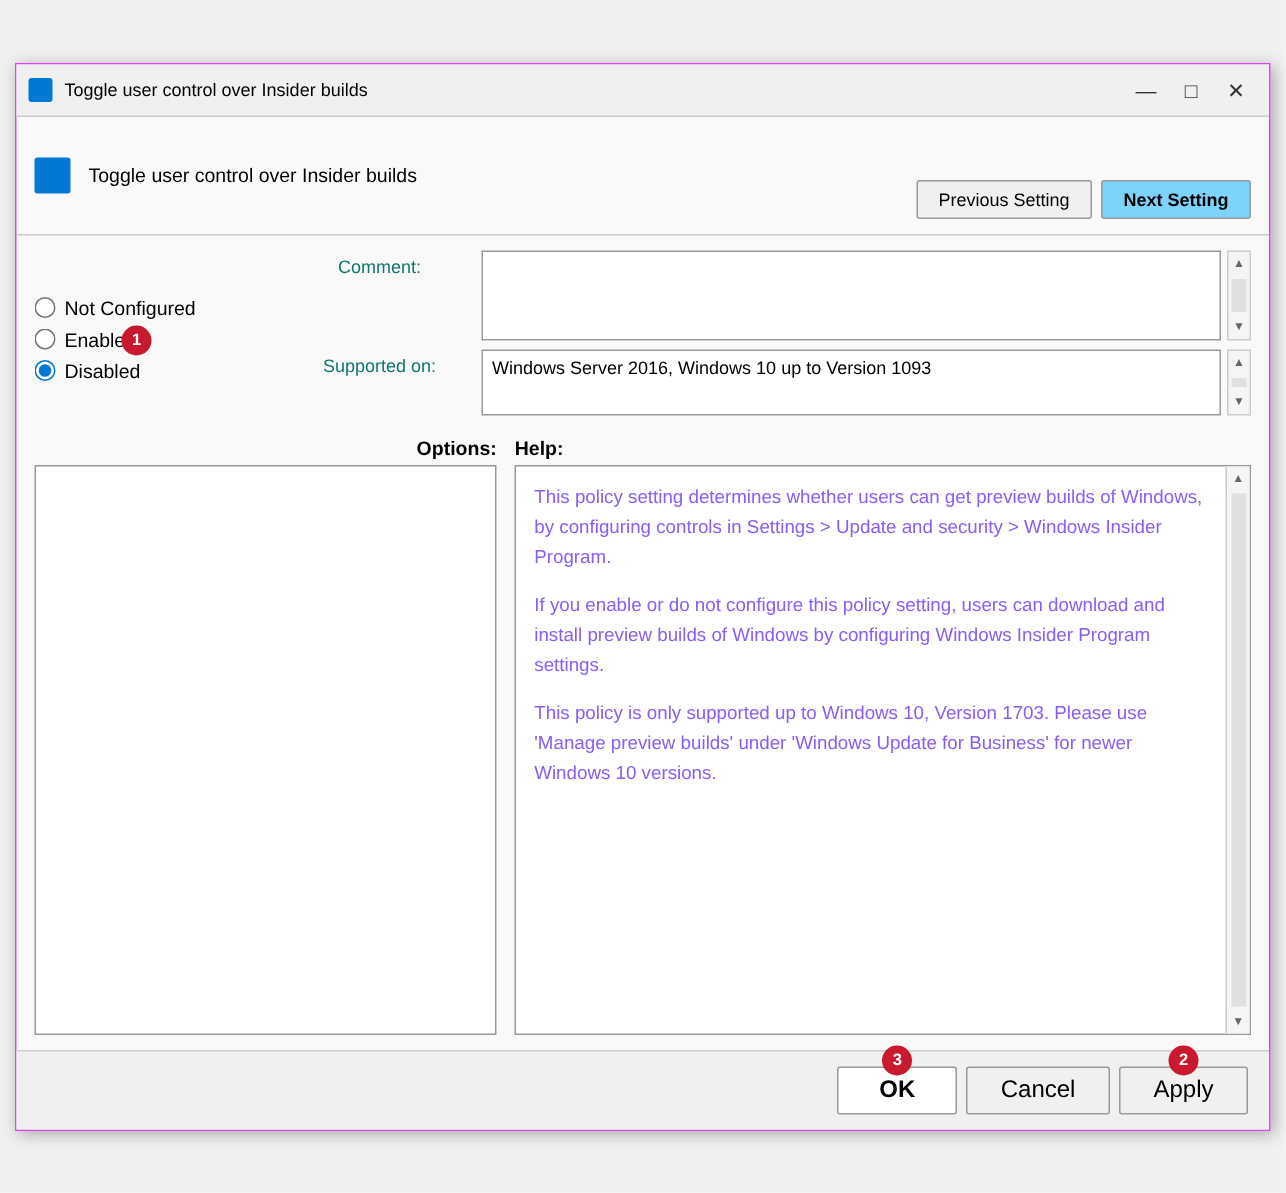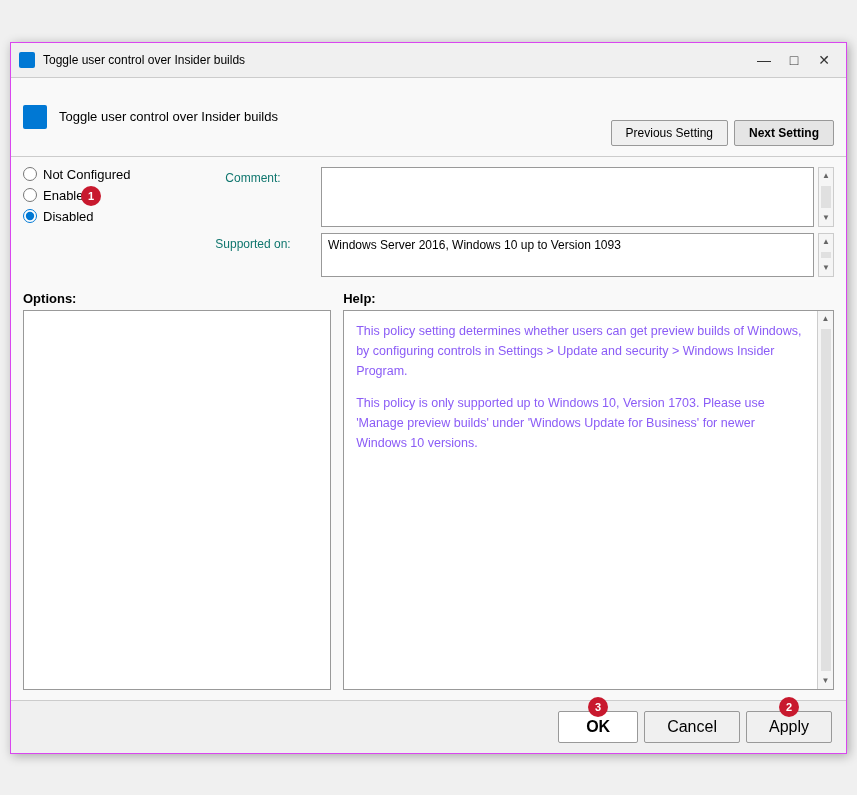--- a/index.html
+++ b/index.html
@@ -83,21 +83,21 @@
     }
     .nav-btn {
       padding: 5px 14px;
       border: 1px solid #999;
       background: #f0f0f0;
       cursor: pointer;
       font-size: 12px;
       border-radius: 2px;
     }
     .nav-btn.active {
-      background: #e5e5e5;
+      background: #7dd3fc;
       font-weight: 600;
     }
 
     .content-area {
       display: flex;
       flex-direction: column;
       padding: 10px 12px;
       flex: 1;
     }
 
@@ -195,20 +195,21 @@
     }
     .panel-label {
       font-size: 13px;
       font-weight: 600;
       margin-bottom: 4px;
     }
     .options-panel {
       width: 38%;
       display: flex;
       flex-direction: column;
+      text-align: right;
     }
     .options-box {
       flex: 1;
       border: 1px solid #999;
       background: #fff;
       min-height: 380px;
     }
     .help-panel {
       flex: 1;
       display: flex;
@@ -296,20 +297,21 @@
       transform: translateX(-50%);
     }
 
     .top-row {
       display: flex;
       gap: 10px;
     }
     .left-col {
       width: 160px;
       flex-shrink: 0;
+      margin-top: 31px;
     }
     .right-col {
       flex: 1;
     }
   </style>
 </head>
 <body>
 
 <div class="window">
 
@@ -384,20 +386,21 @@
     <div class="main-panels">
       <div class="options-panel">
         <div class="panel-label">Options:</div>
         <div class="options-box"></div>
       </div>
       <div class="help-panel">
         <div class="panel-label">Help:</div>
         <div class="help-box-wrap">
           <div class="help-text">
             <p>This policy setting determines whether users can get preview builds of Windows, by configuring controls in Settings &gt; Update and security &gt; Windows Insider Program.</p>
+            <p>If you enable or do not configure this policy setting, users can download and install preview builds of Windows by configuring Windows Insider Program settings.</p>
             <p>This policy is only supported up to Windows 10, Version 1703. Please use 'Manage preview builds' under 'Windows Update for Business' for newer Windows 10 versions.</p>
           </div>
           <div class="help-scrollbar">
             <div class="sb-arrow">▲</div>
             <div class="sb-thumb" style="flex:1; background:#e0e0e0; width:10px; margin:2px auto;"></div>
             <div class="sb-arrow">▼</div>
           </div>
         </div>
       </div>
     </div>

